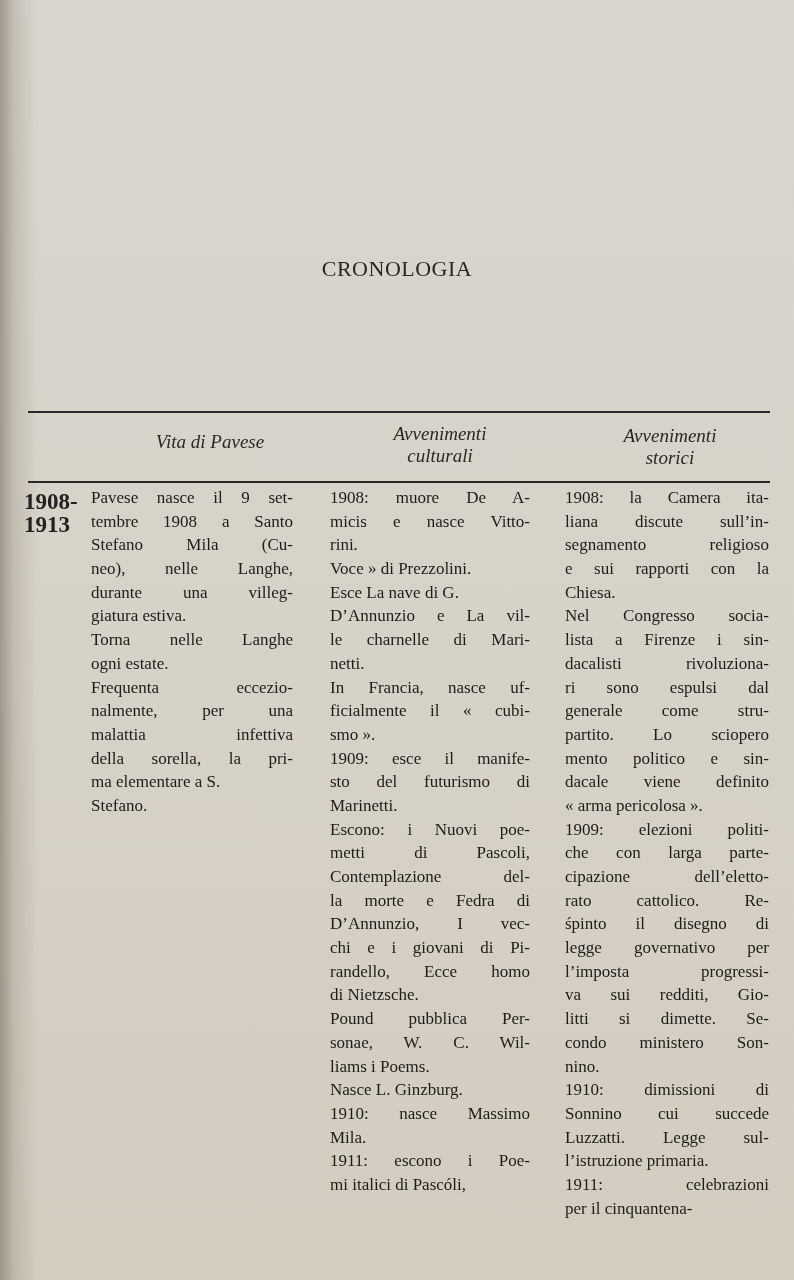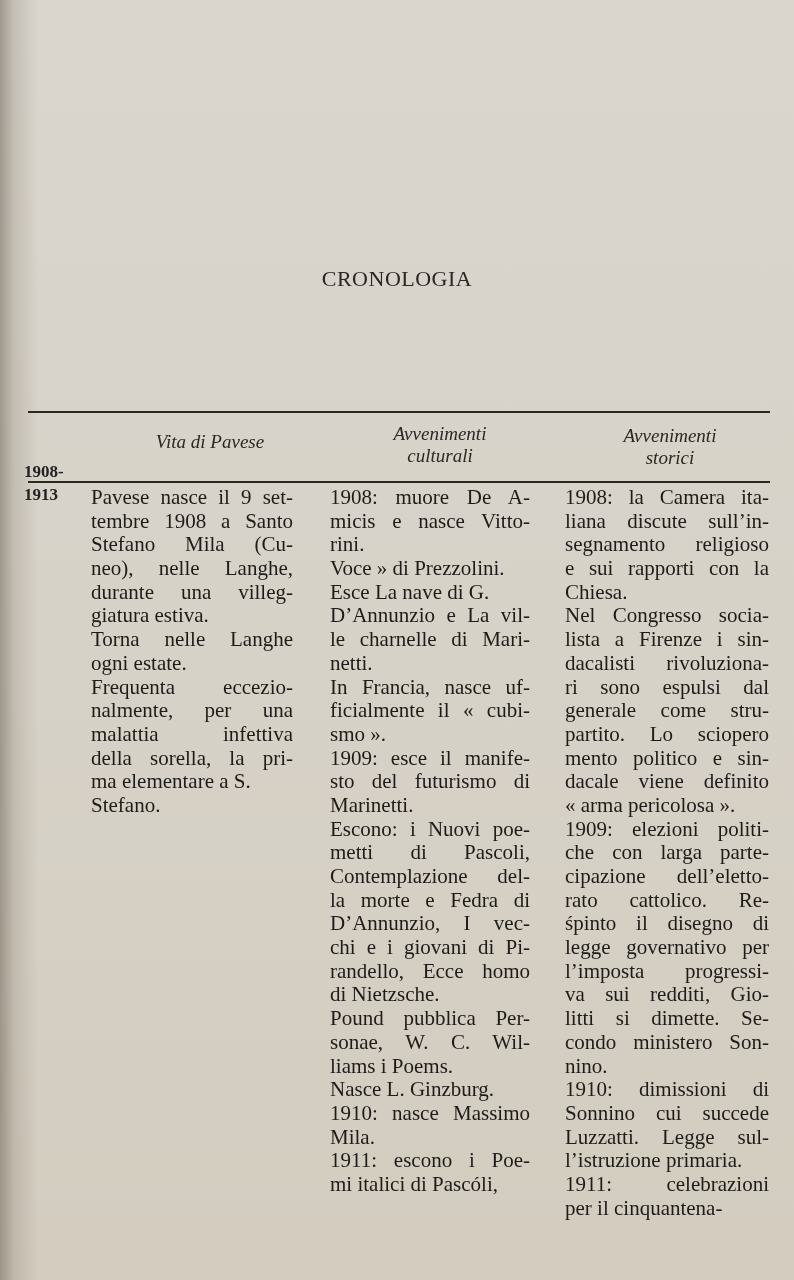--- a/index.html
+++ b/index.html
@@ -9,42 +9,42 @@
       font-family: "DejaVu Serif", serif;
       color: #1d1b18;
     }
     .page {
       position: absolute; left: 0; top: 0; width: 794px; height: 1280px;
       background:
         linear-gradient(90deg, rgba(90,80,65,0.45) 0px, rgba(120,110,95,0.22) 14px, rgba(0,0,0,0) 38px),
         linear-gradient(180deg, #dad6ce 0%, #d7d2c8 50%, #d3ccbf 100%);
     }
     .title {
-      position: absolute; left: 0; width: 794px; top: 266px;
+      position: absolute; left: 0; width: 794px; top: 256px;
       text-align: center; font-size: 22px; letter-spacing: 0.5px;
       font-family: "Liberation Serif", serif; color: #2a2724;
     }
     .rule { position: absolute; left: 28px; width: 742px; height: 2px; background: #2a2724; }
     .rule.top { top: 411px; }
     .rule.mid { top: 481px; }
     .colhead {
       position: absolute; font-family: "Liberation Serif", serif; font-style: italic;
       font-size: 19px; text-align: center; line-height: 22px; color: #2b2824;
     }
     .colhead.c1 { left: 100px; width: 220px; top: 431px; }
     .colhead.c2 { left: 325px; width: 230px; top: 423px; }
     .colhead.c3 { left: 560px; width: 220px; top: 425px; }
     .years {
-      position: absolute; left: 24px; top: 460px; width: 60px;
-      font-family: "Liberation Serif", serif; font-weight: bold; font-size: 17px;
+      position: absolute; left: 24px; top: 490px; width: 60px;
+      font-family: "Liberation Serif", serif; font-weight: bold; font-size: 23px;
       line-height: 23px; color: #222;
     }
     .col {
       position: absolute; top: 486px;
-      font-family: "Liberation Serif", serif; font-size: 21px; line-height: 23.7px;
+      font-family: "Liberation Serif", serif; font-size: 17px; line-height: 23.7px;
       color: #1e1c19;
     }
     .col .ln { display: block; white-space: nowrap; text-align: justify; text-align-last: justify; height: 23.7px; }
     .col .ln.last { text-align-last: left; }
     .col1 { left: 91px; width: 202px; }
     .col2 { left: 330px; width: 200px; }
     .col3 { left: 565px; width: 204px; font-family: Liberation Serif, serif; }
     .it { }
   </style>
 </head>

